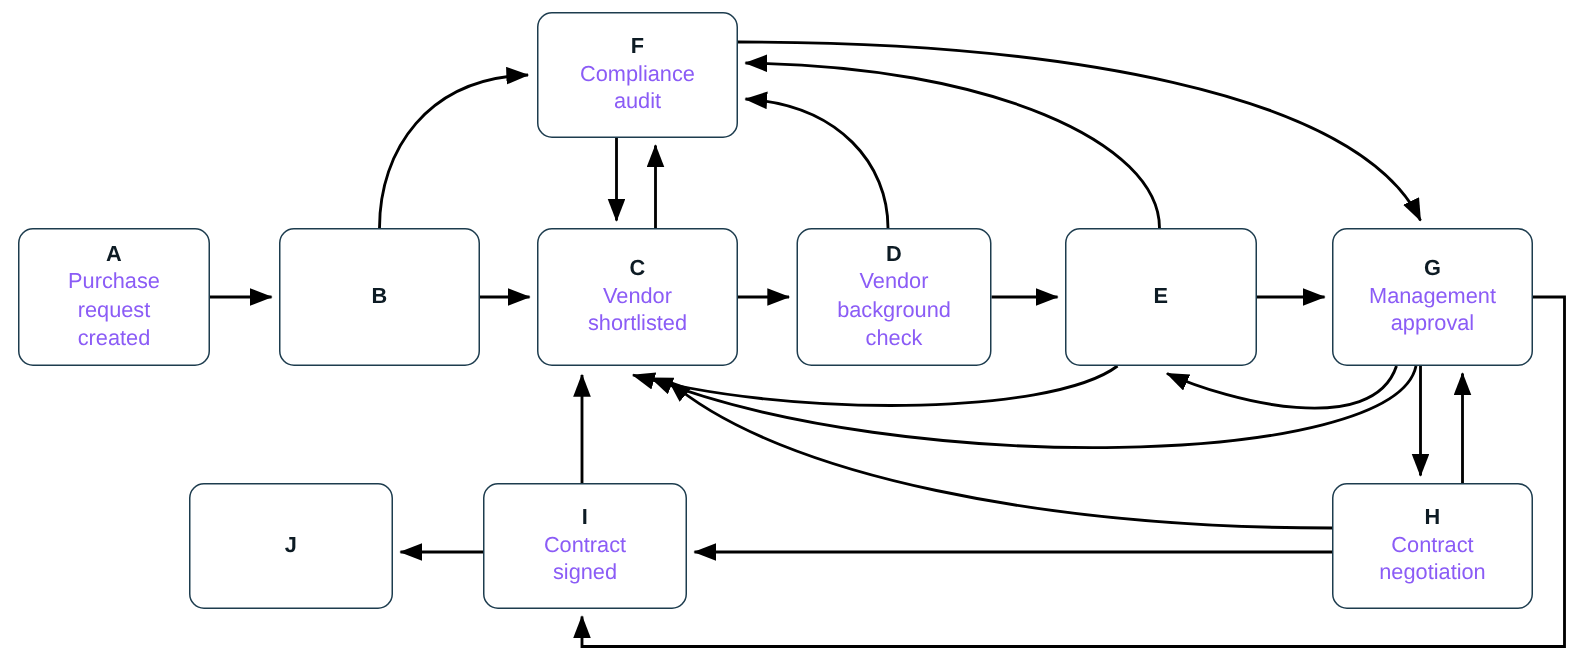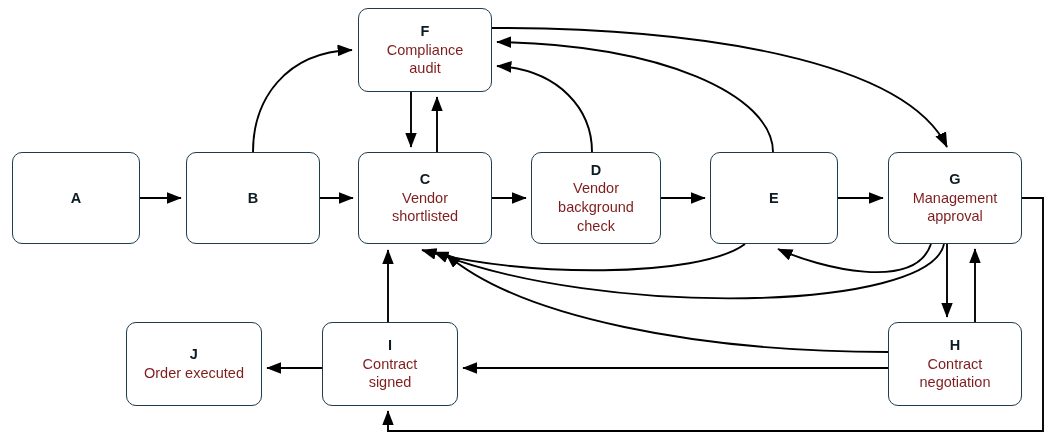--- a/index.html
+++ b/index.html
@@ -40,21 +40,21 @@
     z-index: 2;
   }
   .node-id {
     font-weight: bold;
     font-size: 14.5px;
     color: #0d1b24;
     letter-spacing: 0.2px;
   }
   .node-label {
     font-size: 14.5px;
-    color: #7f1d1d;
+    color: #8b5cf6;
     white-space: pre-line;
     padding: 0 6px;
   }
 </style>
 </head>
 <body>
 
 <div id="canvas">
 
   <svg id="edges" viewBox="0 0 1058 443" xmlns="http://www.w3.org/2000/svg">
@@ -104,20 +104,23 @@
       <path d="M388,322 L388,250"></path>
 
       <path d="M322,368 L267,368"></path>
 
       <path d="M1022,198 L1043,198 L1043,431 L388,431 L388,411"></path>
     </g>
   </svg>
 
   <div class="node" style="left: 12px; top: 152px; width: 128px; height: 92px; border-color: rgb(29, 60, 78);">
     <span class="node-id">A</span>
+    <span class="node-label">Purchase
+request
+created</span>
   </div>
   <div class="node" style="left: 186px; top: 152px; width: 134px; height: 92px; border-color: rgb(29, 60, 78);">
     <span class="node-id">B</span>
   </div>
   <div class="node" style="left: 358px; top: 152px; width: 134px; height: 92px; border-color: rgb(29, 60, 78);">
     <span class="node-id">C</span>
     <span class="node-label">Vendor
 shortlisted</span>
   </div>
   <div class="node" style="left: 531px; top: 152px; width: 130px; height: 92px; border-color: rgb(29, 60, 78);">
@@ -144,16 +147,15 @@
     <span class="node-label">Contract
 negotiation</span>
   </div>
   <div class="node" style="left: 322px; top: 322px; width: 136px; height: 84px; border-color: rgb(29, 60, 78);">
     <span class="node-id">I</span>
     <span class="node-label">Contract
 signed</span>
   </div>
   <div class="node" style="left: 126px; top: 322px; width: 136px; height: 84px; border-color: rgb(29, 60, 78);">
     <span class="node-id">J</span>
-    <span class="node-label">Order executed</span>
   </div>
 
 </div>
 
 </body></html>

